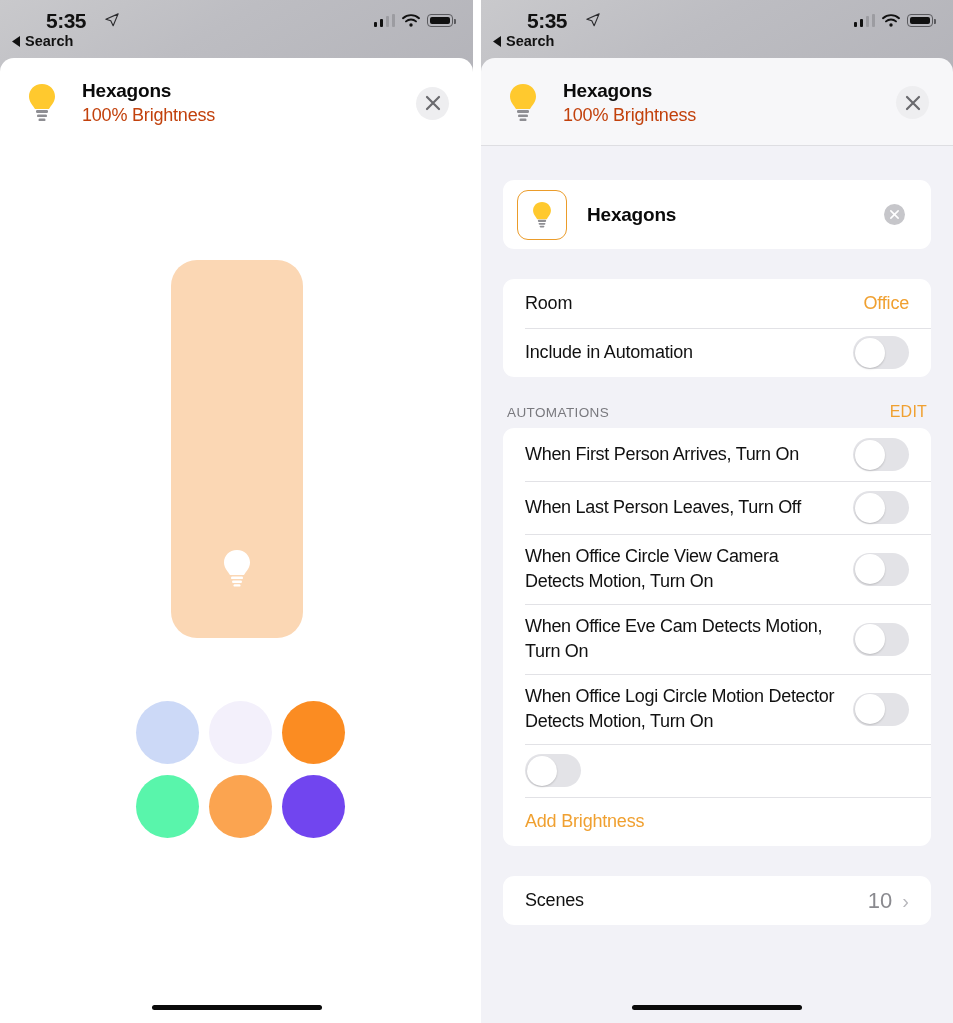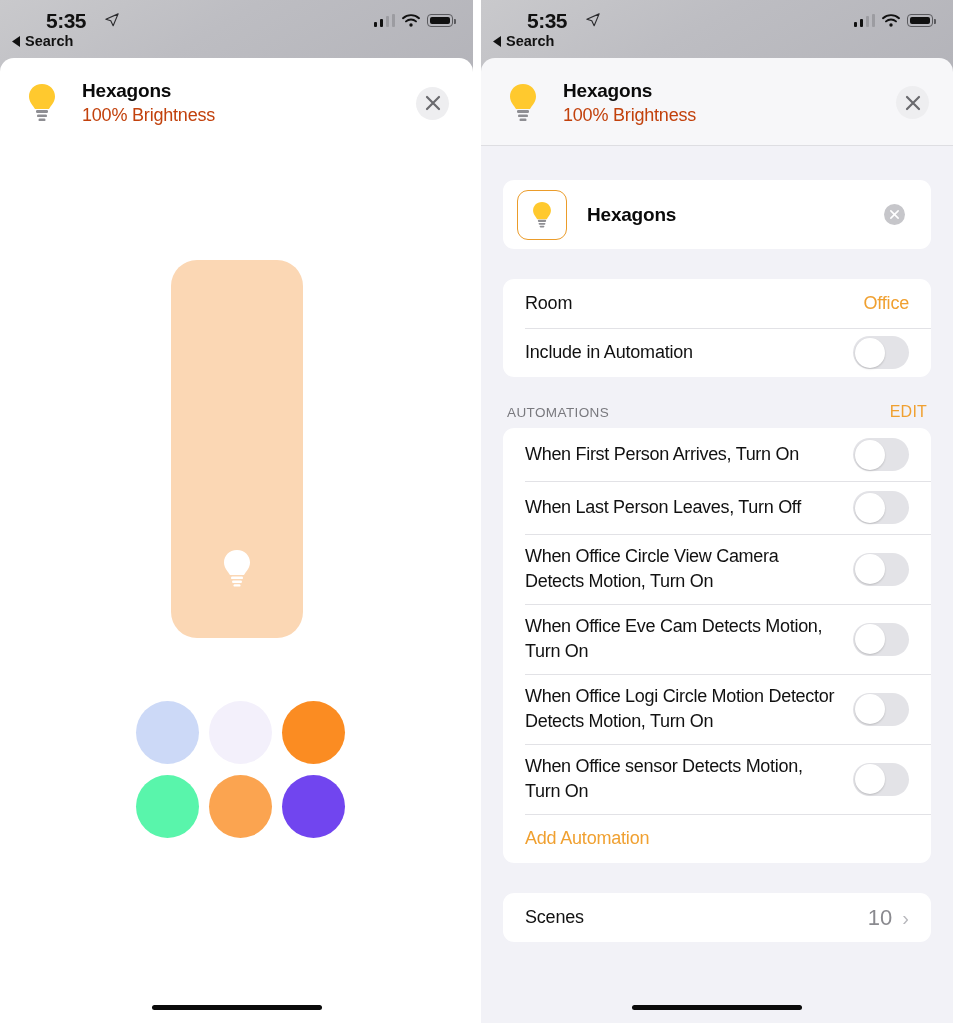--- a/index.html
+++ b/index.html
@@ -391,27 +391,26 @@
               <div class="knob"></div>
             </div>
         </div>
         <div class="auto-row">
           <span class="auto-label">When Office Logi Circle Motion Detector Detects Motion, Turn On</span>
           <div class="toggle">
               <div class="knob"></div>
             </div>
         </div>
         <div class="auto-row">
-          <span class="auto-label">When Office sensor Detects Motion, Turn On</span>
           <div class="toggle">
               <div class="knob"></div>
             </div>
         </div>
         <div class="add-row">
-          <span class="add-label">Add Automation</span>
+          <span class="add-label">Add Brightness</span>
         </div>
       </div>
 
       <div class="sp-30"></div>
 
       <div class="card">
         <div class="row">
           <span class="row-label">Scenes</span>
           <span class="count">10</span>
           <span class="chev">›</span>

